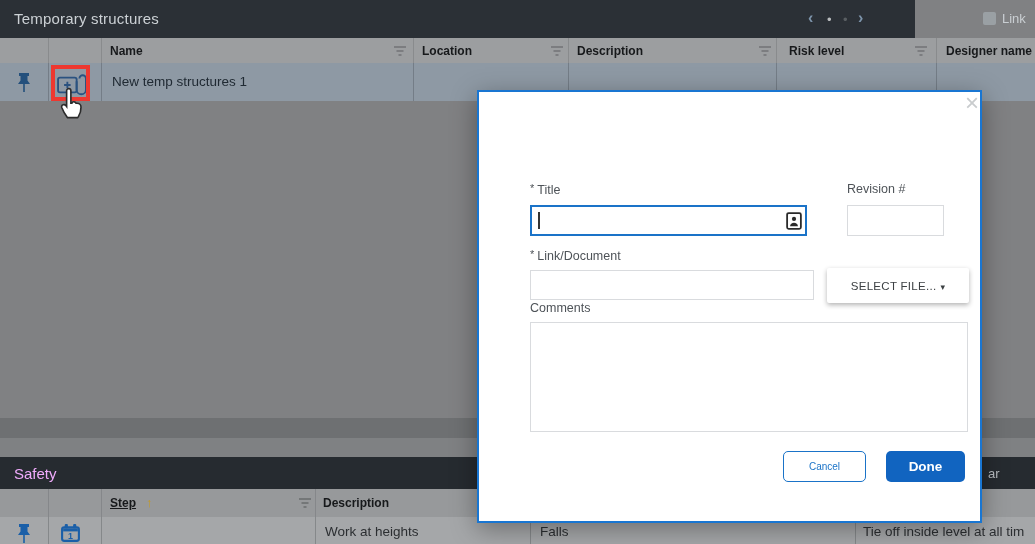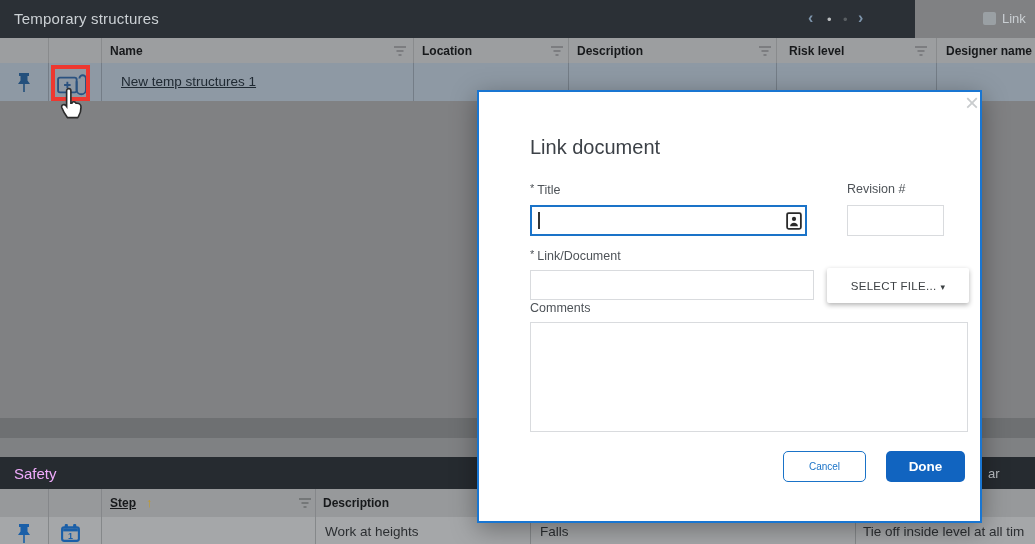--- a/index.html
+++ b/index.html
@@ -19,21 +19,21 @@
   .plan-box { left:983px; top:12px; width:13px; height:13px; background:#9aa0a4; border-radius:2px; }
   .plan-label { left:1002px; top:11px; font-size:13px; color:#c9ced2; }
 
   .ts-head { left:0; top:38px; width:1035px; height:34px; background:#9c9ea0; z-index:2; }
   .th { top:6px; font-size:12px; font-weight:bold; color:#17191b; }
   .vsep-h { top:0; width:1px; height:25px; background:#898b8d; }
   .filter { top:7px; }
 
   .ts-row { left:0; top:63px; width:1035px; height:38px; background:#8e99a4; z-index:2; }
   .vsep-r { top:0; width:1px; height:38px; background:rgba(38,43,48,.25); }
-  .row-text { left:121px; top:11px; font-size:13.5px; color:#202a33;text-decoration:underline; }
+  .row-text { left:112px; top:11px; font-size:13.5px; color:#202a33; }
 
   .hscroll { left:0; top:418px; width:1035px; height:20px; background:#6e7072; z-index:2; }
   .strip   { left:0; top:438px; width:1035px; height:19px; background:#7f8183; z-index:2; }
 
   
   .sf-bar { left:0; top:457px; width:1035px; height:32px; background:#262b30; z-index:2; }
   .sf-title { left:14px; top:8px; font-size:15px; color:#f0abfc; }
   .sf-frag { left:988px; top:9px; font-size:13px; color:#b7bcc0; }
   .sf-head { left:0; top:489px; width:1035px; height:28px; background:#97999b; z-index:2; }
   .th2 { top:7px; font-size:12px; font-weight:bold; color:#17191b; }
@@ -181,21 +181,20 @@
   <span class="abs cell" style="left:863px;">Tie off inside level at all tim</span>
 </div>
 
 <div class="abs hl-box"></div>
 <svg class="abs cursor" width="30" height="35" viewBox="0 0 24 28">
   <path d="M8.5 3 a1.7 1.7 0 0 1 3.4 0 V13 h.8 c.3-.8 1.2-1.3 2-1.1.6.1 1.1.5 1.3 1.1h.9 c1.7 0 3.1 1.4 3.1 3.1 0 3.1-.6 5.2-2 7.4 l-.7 1H9.2 l-.5-.7 C7 21.5 5.6 19 4.6 16.4 c-.3-.9.1-1.9 1-2.2.8-.3 1.8 0 2.3.7 l.6.8 Z" fill="#ffffff" stroke="#2b2b2b" stroke-width="1.3"></path>
 </svg>
 
 <div class="abs modal">
   <div class="abs m-close">×</div>
-  <div class="abs m-title">Link document</div>
 
   <div class="abs m-label" style="left:51px; top:90px;">
     <span class="req">*</span><span>Title</span>
   </div>
   <div class="abs inp-title">
     <div class="abs caret-line"></div>
     <svg class="abs autofill" width="16" height="18" viewBox="0 0 15 17">
       <rect x="1" y="1" width="13" height="15" rx="1.5" fill="#fff" stroke="#2b2b2b" stroke-width="1.7"></rect>
       <circle cx="7.5" cy="6.5" r="2" fill="#2b2b2b"></circle>
       <path d="M3.8 13.5 c0-2.1 1.7-3.3 3.7-3.3 s3.7 1.2 3.7 3.3 Z" fill="#2b2b2b"></path>

